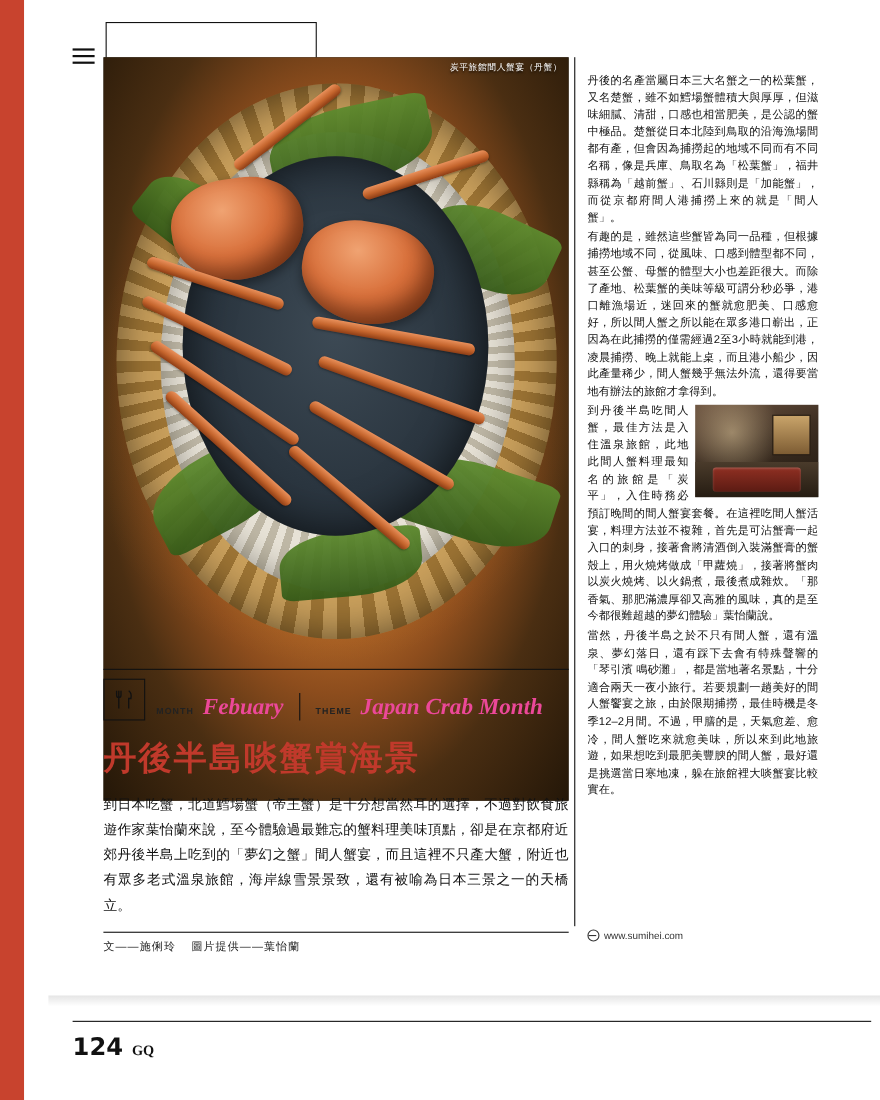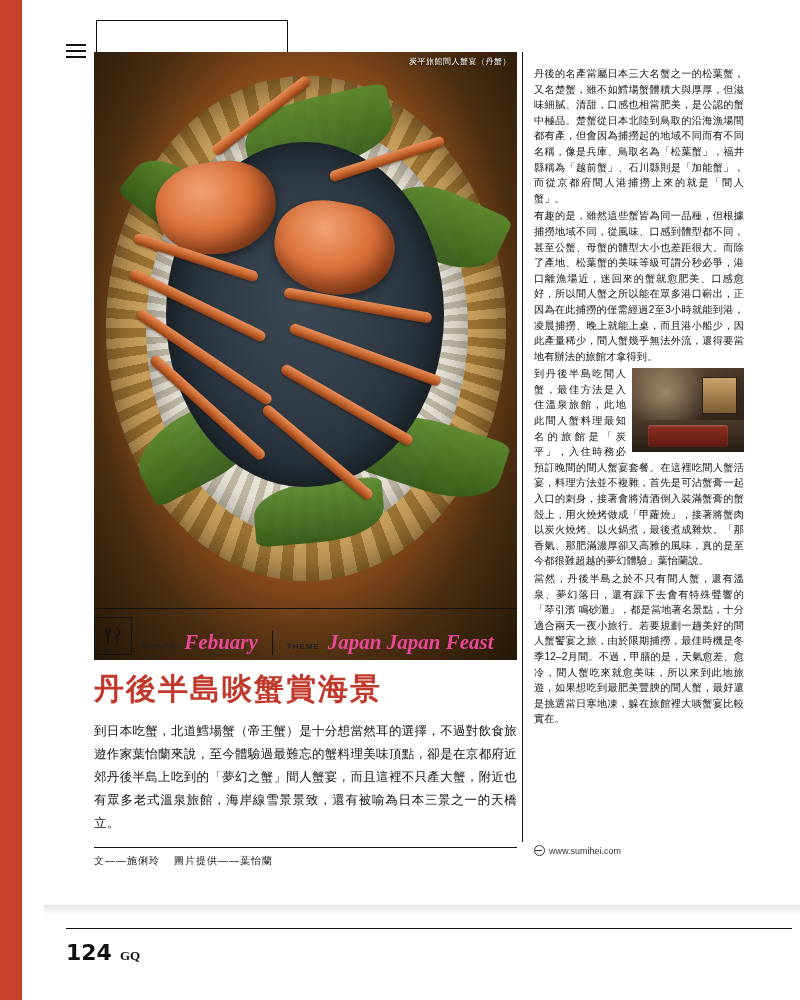--- a/index.html
+++ b/index.html
@@ -63,21 +63,21 @@
   }
   .badge .b1 { font-weight: bold; }
   .badge .b2 { font-style: italic; font-family: "Liberation Serif", serif; }
   .badge .b3 { font-weight: bold; margin-top: 34px; }
   .badge .b4 { font-size: 13px; letter-spacing: 0.5px; }
 
   
   .photo-wrap {
     position: absolute;
     left: 72px; top: 52px;
-    width: 423px; height: 608px;
+    width: 423px; height: 676px;
     overflow: hidden;
     background: #2a2318;
   }
   .photo-bg {
     position: absolute;
     inset: 0;
     background:
       radial-gradient(circle at 48% 48%, rgba(255,180,60,0.25) 0%, rgba(0,0,0,0) 55%),
       radial-gradient(ellipse at 50% 45%, #e8a34b 0%, #c8762c 30%, #8d4d1d 52%, #4a2e12 72%, #241708 100%);
   }
@@ -387,21 +387,21 @@
           <path d="M5 2 L5 9 M3 2 L3 6 Q3 8 5 8 M7 2 L7 6 Q7 8 5 8 M5 9 L5 18" stroke="#111" stroke-width="1.2" fill="none"></path>
           <path d="M14 2 Q17 4 16 9 L14 9 L14 18" stroke="#111" stroke-width="1.2" fill="none"></path>
         </svg>
       </div>
       <div class="meta-cell">
         <span class="meta-label">Month</span>
         <span class="meta-value">Febuary</span>
       </div>
       <div class="meta-cell">
         <span class="meta-label">Theme</span>
-        <span class="meta-value">Japan Japan Feast</span>
+        <span class="meta-value">Japan Crab Month</span>
       </div>
     </div>
 
     <div class="headline">丹後半島啖蟹賞海景</div>
     <div class="standfirst">到日本吃蟹，北道鱈場蟹（帝王蟹）是十分想當然耳的選擇，不過對飲食旅遊作家葉怡蘭來說，至今體驗過最難忘的蟹料理美味頂點，卻是在京都府近郊丹後半島上吃到的「夢幻之蟹」間人蟹宴，而且這裡不只產大蟹，附近也有眾多老式溫泉旅館，海岸線雪景景致，還有被喻為日本三景之一的天橋立。</div>
 
     <div class="byline-rule"></div>
     <div class="byline">
       <span>文——施俐玲</span>
       <span>圖片提供——葉怡蘭</span>

